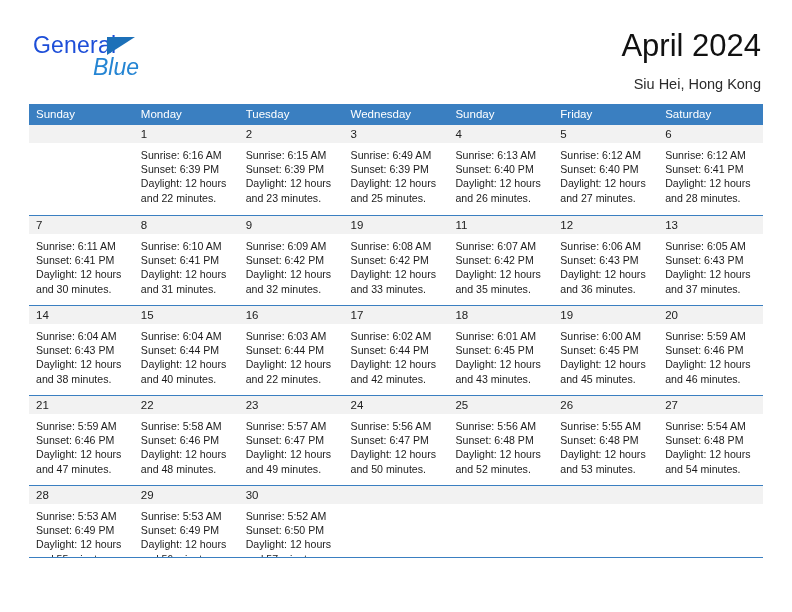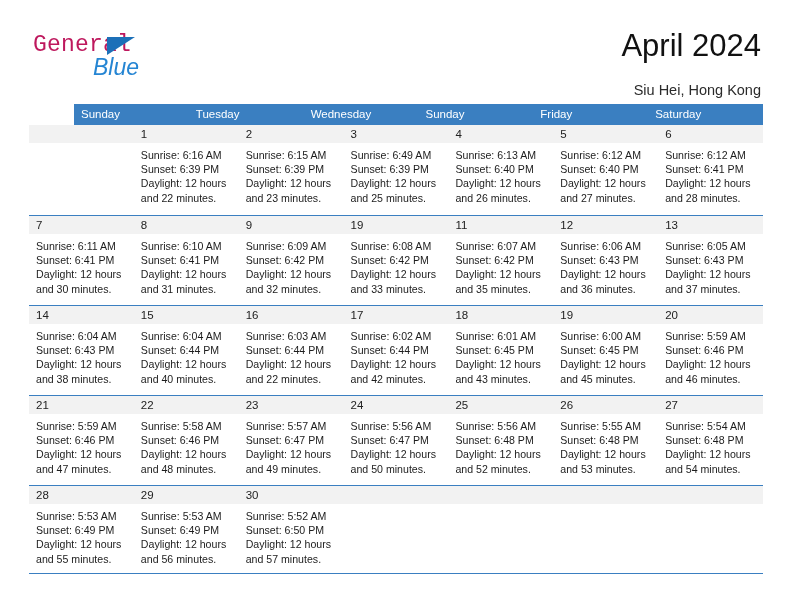--- a/index.html
+++ b/index.html
@@ -35,22 +35,22 @@
     top: 6px;
     width: 200px;
     height: 56px;
   }
   .logo-general {
     position: absolute;
     left: 0;
     top: 0;
     font-size: 23px;
     letter-spacing: 0.2px;
-    color: #be185d;
-    font-family: Liberation Mono, monospace;
+    color: #1d4ed8;
+    font-family: Liberation Sans, sans-serif;
     line-height: 1;
   }
   .logo-tri {
     position: absolute;
     left: 74px;
     top: 3px;
     width: 0;
     height: 0;
     border-left: 28px solid #1c70b8;
     border-bottom: 18px solid transparent;
@@ -72,37 +72,36 @@
   }
   .cal-title {
     font-size: 31px;
     color: #111111;
     line-height: 1.15;
     white-space: nowrap;
   }
   .cal-subtitle {
     font-size: 14.5px;
     color: #2b2b2b;
-    margin-top: 18px;
+    margin-top: 12px;
     line-height: 1.15;
     white-space: nowrap;
   }
 
   
   .calendar {
     position: absolute;
     left: 29px;
     top: 104px;
     width: 734px;
   }
   .weekday-row {
     display: flex;
     background: #3a7fc1;
     height: 21px;
-    margin-left: 45px;
   }
   .weekday {
     flex: 1 1 0;
     color: #ffffff;
     font-size: 11.5px;
     line-height: 21px;
     padding-left: 7px;
     box-sizing: border-box;
     white-space: nowrap;
     overflow: hidden;
@@ -112,22 +111,21 @@
     border-top: 1.3px solid #3a7fc1;
     display: flex;
     height: 90px;
     box-sizing: border-box;
   }
   .week.first {
     border-top: none;
   }
   .week.last {
     border-bottom: 1.3px solid #3a7fc1;
-    height: 89px;
-    justify-content: flex-end;
+    height: 73px;
   }
   .daycell {
     flex: 1 1 0;
     box-sizing: border-box;
     position: relative;
     background: #ffffff;
     overflow: hidden;
   }
   .daycell .daynum-band {
     height: 18px;
@@ -170,20 +168,21 @@
     <div class="title-block">
       <div class="cal-title">April 2024</div>
       <div class="cal-subtitle">Siu Hei, Hong Kong</div>
     </div>
 
   </div>
 
   <div class="calendar">
     <div class="weekday-row" id="weekday-row">
         <div class="weekday">Sunday</div>
+        <div class="weekday">Monday</div>
         <div class="weekday">Tuesday</div>
         <div class="weekday">Wednesday</div>
         <div class="weekday">Sunday</div>
         <div class="weekday">Friday</div>
         <div class="weekday">Saturday</div>
       </div>
     <div id="weeks-container">
         <div class="week first">
           <div class="daycell empty">
             <div class="daynum-band">

